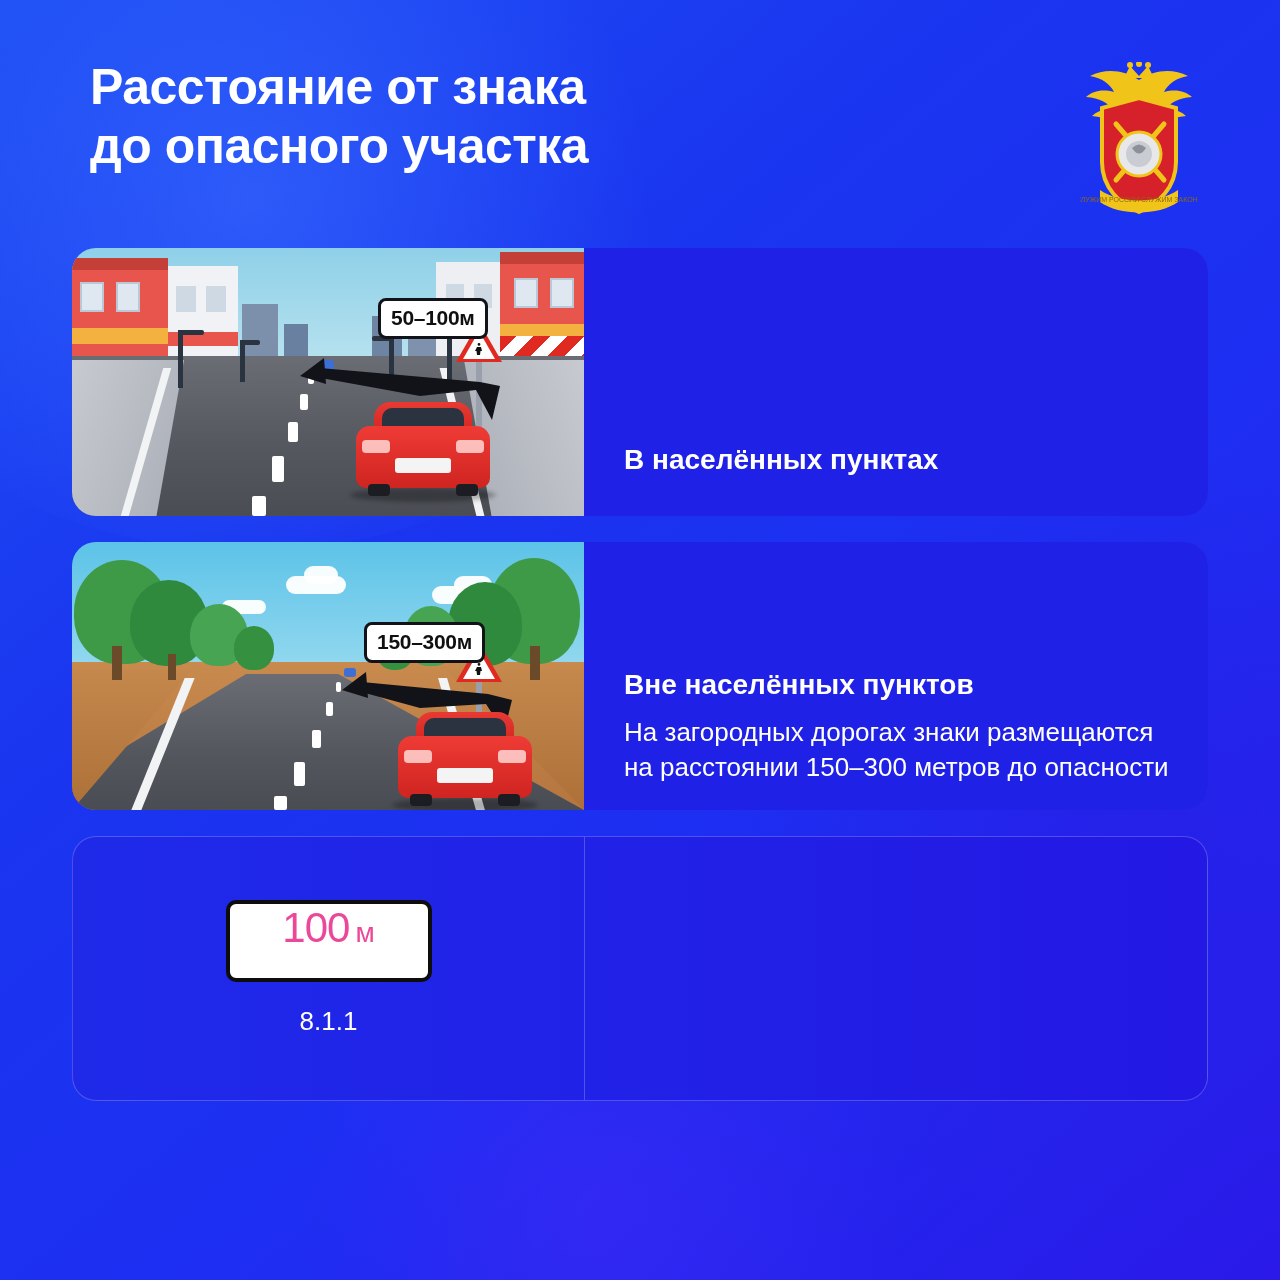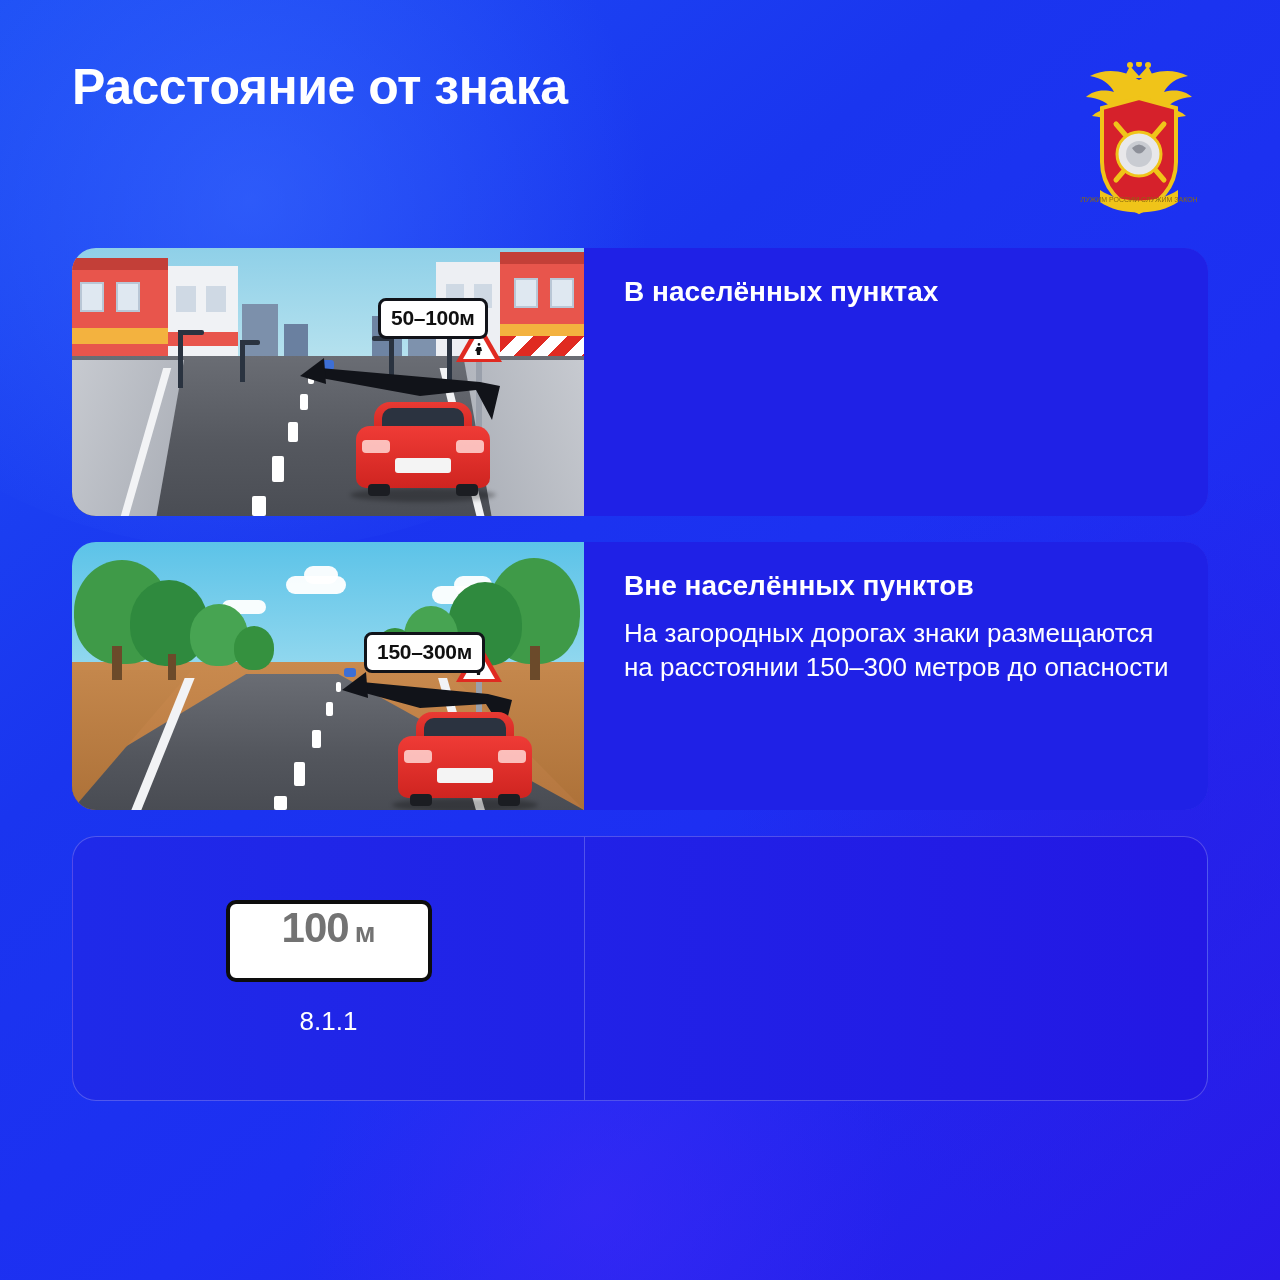--- a/index.html
+++ b/index.html
@@ -44,20 +44,21 @@
     box-sizing: border-box;
     padding: 0 72px;
   }
 
   
   .header {
     display: flex;
     align-items: flex-start;
     justify-content: space-between;
     padding-top: 58px;
+    margin-left: 18px;
   }
   .title {
     font-size: 50px;
     font-weight: bold;
     line-height: 1.18;
     letter-spacing: -0.5px;
     margin: 0;
     max-width: 820px;
   }
   .emblem {
@@ -95,21 +96,21 @@
     position: relative;
     overflow: hidden;
     height: 268px;
   }
   .card-text {
     flex: 1 1 auto;
     padding: 28px 38px 26px 40px;
     background: #1f21e6;
     display: flex;
     flex-direction: column;
-    justify-content: flex-start;
+    justify-content: flex-end;
   }
   .card-heading {
     font-size: 28px;
     font-weight: bold;
     margin-bottom: 14px;
   }
   .card-body {
     font-size: 26px;
     line-height: 1.32;
     font-weight: 400;
@@ -130,30 +131,30 @@
     width: 511px;
     flex: 0 0 511px;
     display: flex;
     flex-direction: column;
     align-items: center;
     justify-content: center;
     border-right: 1px solid rgba(255,255,255,0.22);
   }
   .sign-plate {
     background: #ffffff;
-    color: #737373;
+    color: #ec4899;
     border: 4px solid #0d0d0d;
     border-radius: 10px;
     width: 198px;
     height: 74px;
     display: flex;
     align-items: baseline;
     justify-content: center;
     gap: 6px;
-    font-weight: bold;
+    font-weight: normal;
   }
   .sign-plate .num { font-size: 42px; letter-spacing: -1px;}
   .sign-plate .unit { font-size: 28px; }
   .sign-caption {
     margin-top: 24px;
     font-size: 26px;
   }
   .bottom-text {
     flex: 1 1 auto;
     padding: 26px 38px 26px 40px;
@@ -284,20 +285,21 @@
 
 <div class="bg-glow glow-1"></div>
 <div class="bg-glow glow-2"></div>
 <div class="bg-glow glow-3"></div>
 
 <div class="page">
 
   <div class="header">
     <h1 class="title">
       <span>Расстояние от знака</span><br>
+      <span>до опасного участка</span>
     </h1>
 
     <div class="emblem">
       <svg viewBox="0 0 118 160" width="118" height="160" aria-hidden="true">
 
         <g fill="#f0c419">
           <path d="M59 18 C44 8 26 6 10 14 C22 16 30 22 34 30 C22 27 13 29 6 35 C20 36 28 41 33 48 C24 47 17 49 12 54 C27 55 38 62 46 72 L59 58 Z"></path>
           <path d="M59 18 C74 8 92 6 108 14 C96 16 88 22 84 30 C96 27 105 29 112 35 C98 36 90 41 85 48 C94 47 101 49 106 54 C91 55 80 62 72 72 L59 58 Z"></path>
         </g>
 
@@ -477,21 +479,21 @@
                 <path d="M5 1 a1.4 1.4 0 1 1 0 2.8 a1.4 1.4 0 1 1 0-2.8 M3 5 h4 l1 4 h-1.5 l-.5 4 h-3 l-.5-4 H1 z" fill="#111"></path>
               </svg>
           </div>
         </div>
 
         <svg style="position:absolute;left:0;top:0;width:512px;height:268px;">
           <polygon points="432,190 414,162 348,166 282,148 290,140 416,152 440,158" fill="#111319"></polygon>
           <polygon points="294,130 270,148 296,156" fill="#111319"></polygon>
         </svg>
 
-        <div class="dist-label" style="left:292px;top:90px;">150–300м</div>
+        <div class="dist-label" style="left:292px;top:80px;">150–300м</div>
 
         <div class="car" style="left:318px;top:168px;">
           <div class="car-shadow"></div>
           <div class="car-roof"></div>
           <div class="car-glass"></div>
           <div class="car-body"></div>
           <div class="car-lamp" style="left:14px;"></div>
           <div class="car-lamp" style="right:14px;"></div>
           <div class="car-plate"></div>
           <div style="position:absolute;left:20px;top:84px;width:22px;height:12px;background:#1b1d22;border-radius:4px;"></div>

